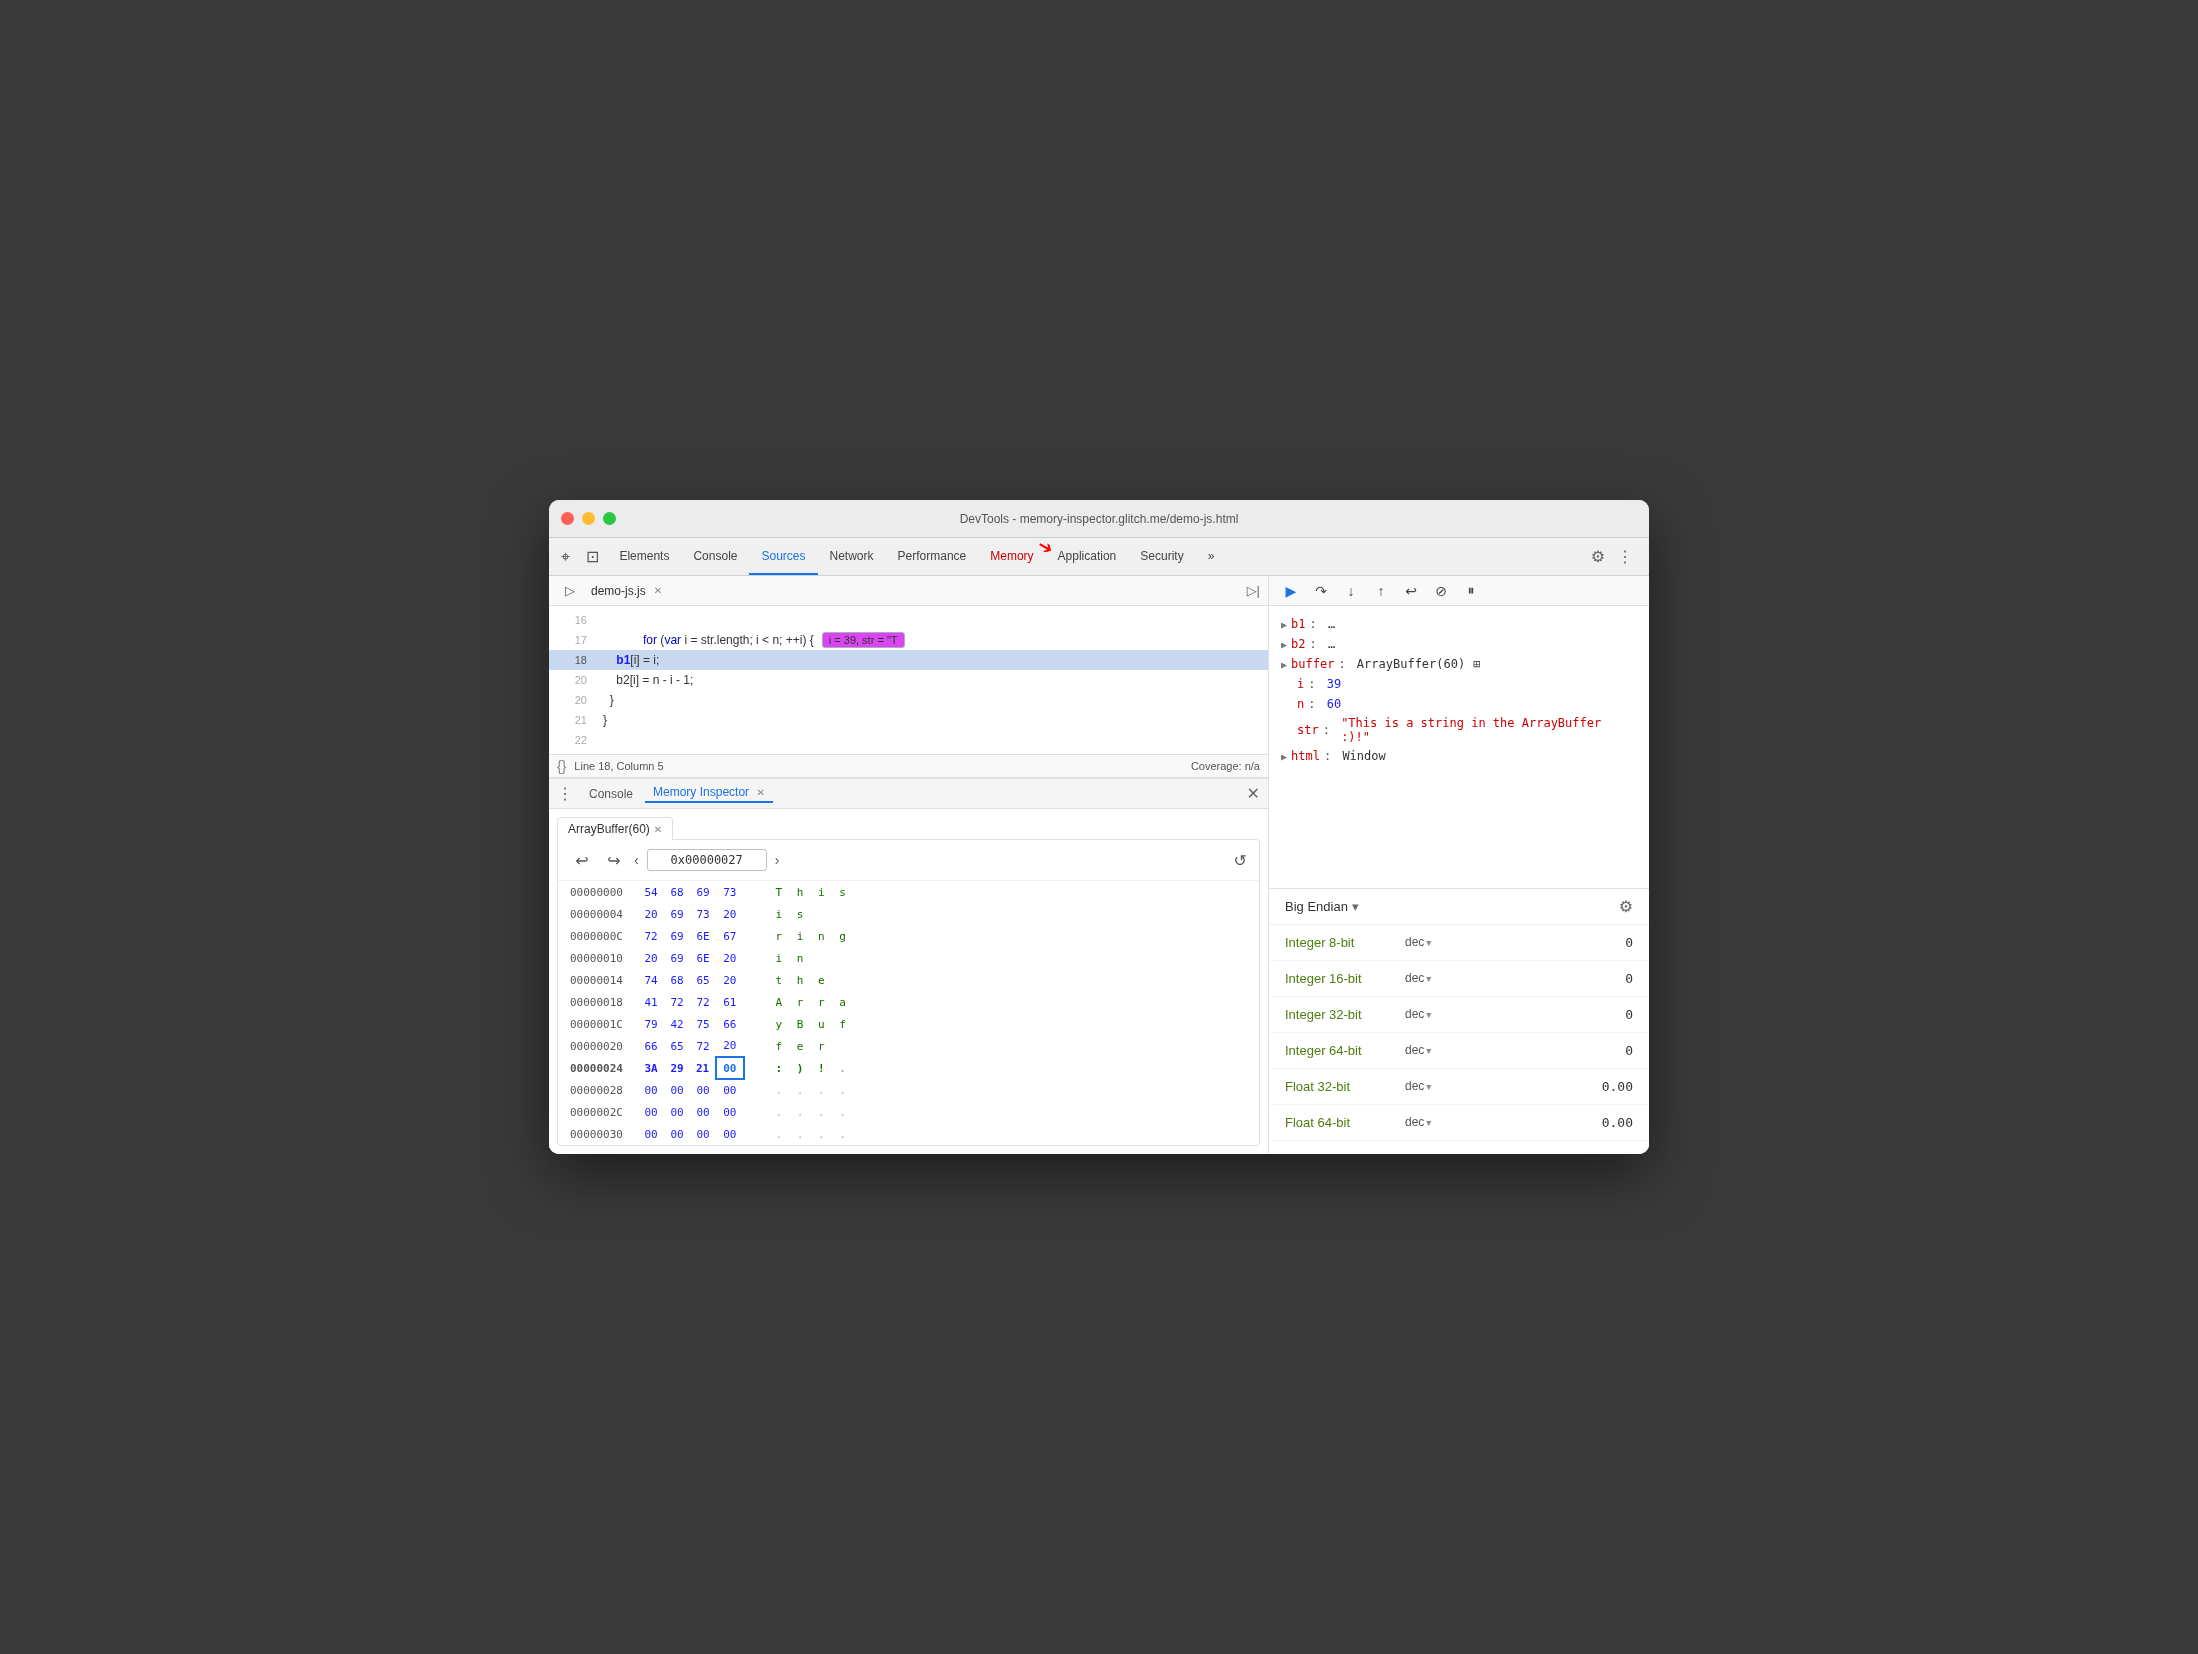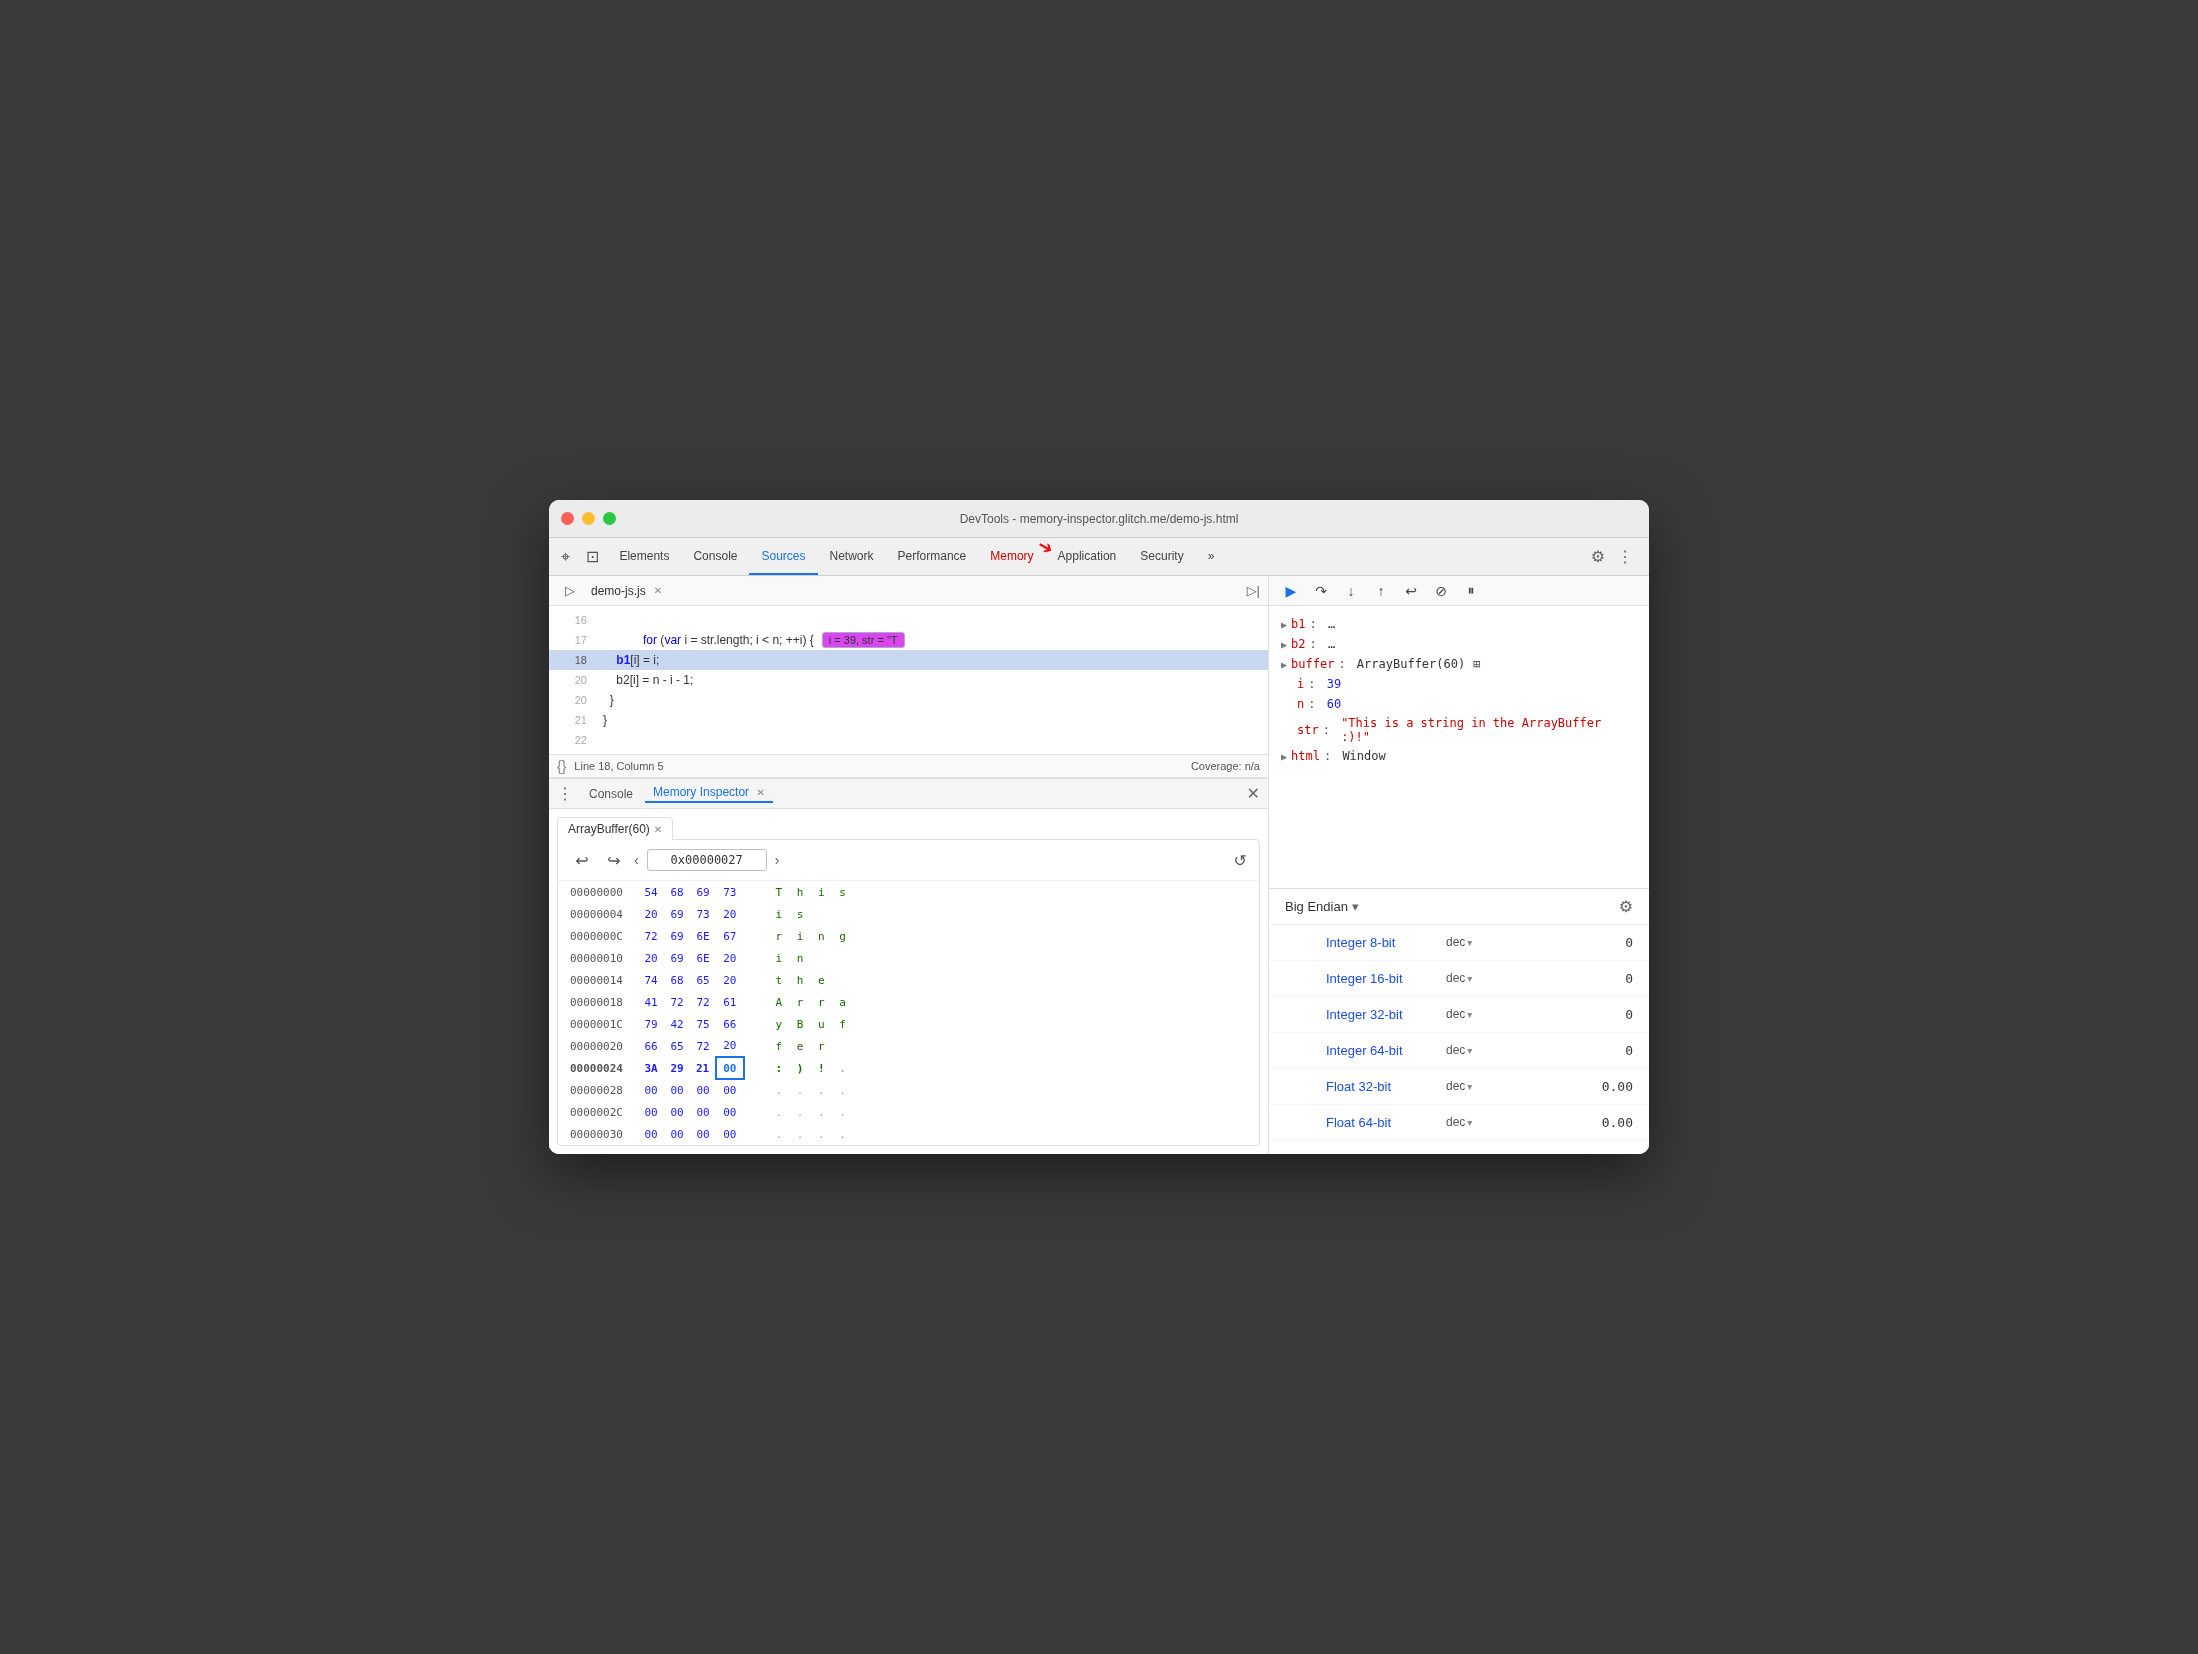--- a/index.html
+++ b/index.html
@@ -340,21 +340,21 @@
     }
     .vi-endian-arrow { color: #666; }
     .vi-settings { margin-left: auto; font-size: 16px; color: #666; cursor: pointer; }
     .vi-row {
       display: flex;
       align-items: center;
       padding: 10px 16px;
       border-bottom: 1px solid #f5f5f5;
       font-size: 13px;
     }
-    .vi-type { color: #1d4ed8; width: 120px; flex-shrink: 0; margin-left: 41px; }
+    .vi-type { color: #4d7c0f; width: 120px; flex-shrink: 0; }
     .vi-format {
       color: #555; font-size: 12px;
       display: flex; align-items: center; gap: 2px;
       cursor: pointer; width: 60px;
     }
     .vi-format-arrow { color: #888; font-size: 10px; }
     .vi-value { color: #333; margin-left: auto; font-family: monospace; }
     .vi-link { color: #be185d; text-decoration: none; display: flex; align-items: flex-start; gap: 2px; }
     .vi-link-icon { font-size: 12px; }
     

